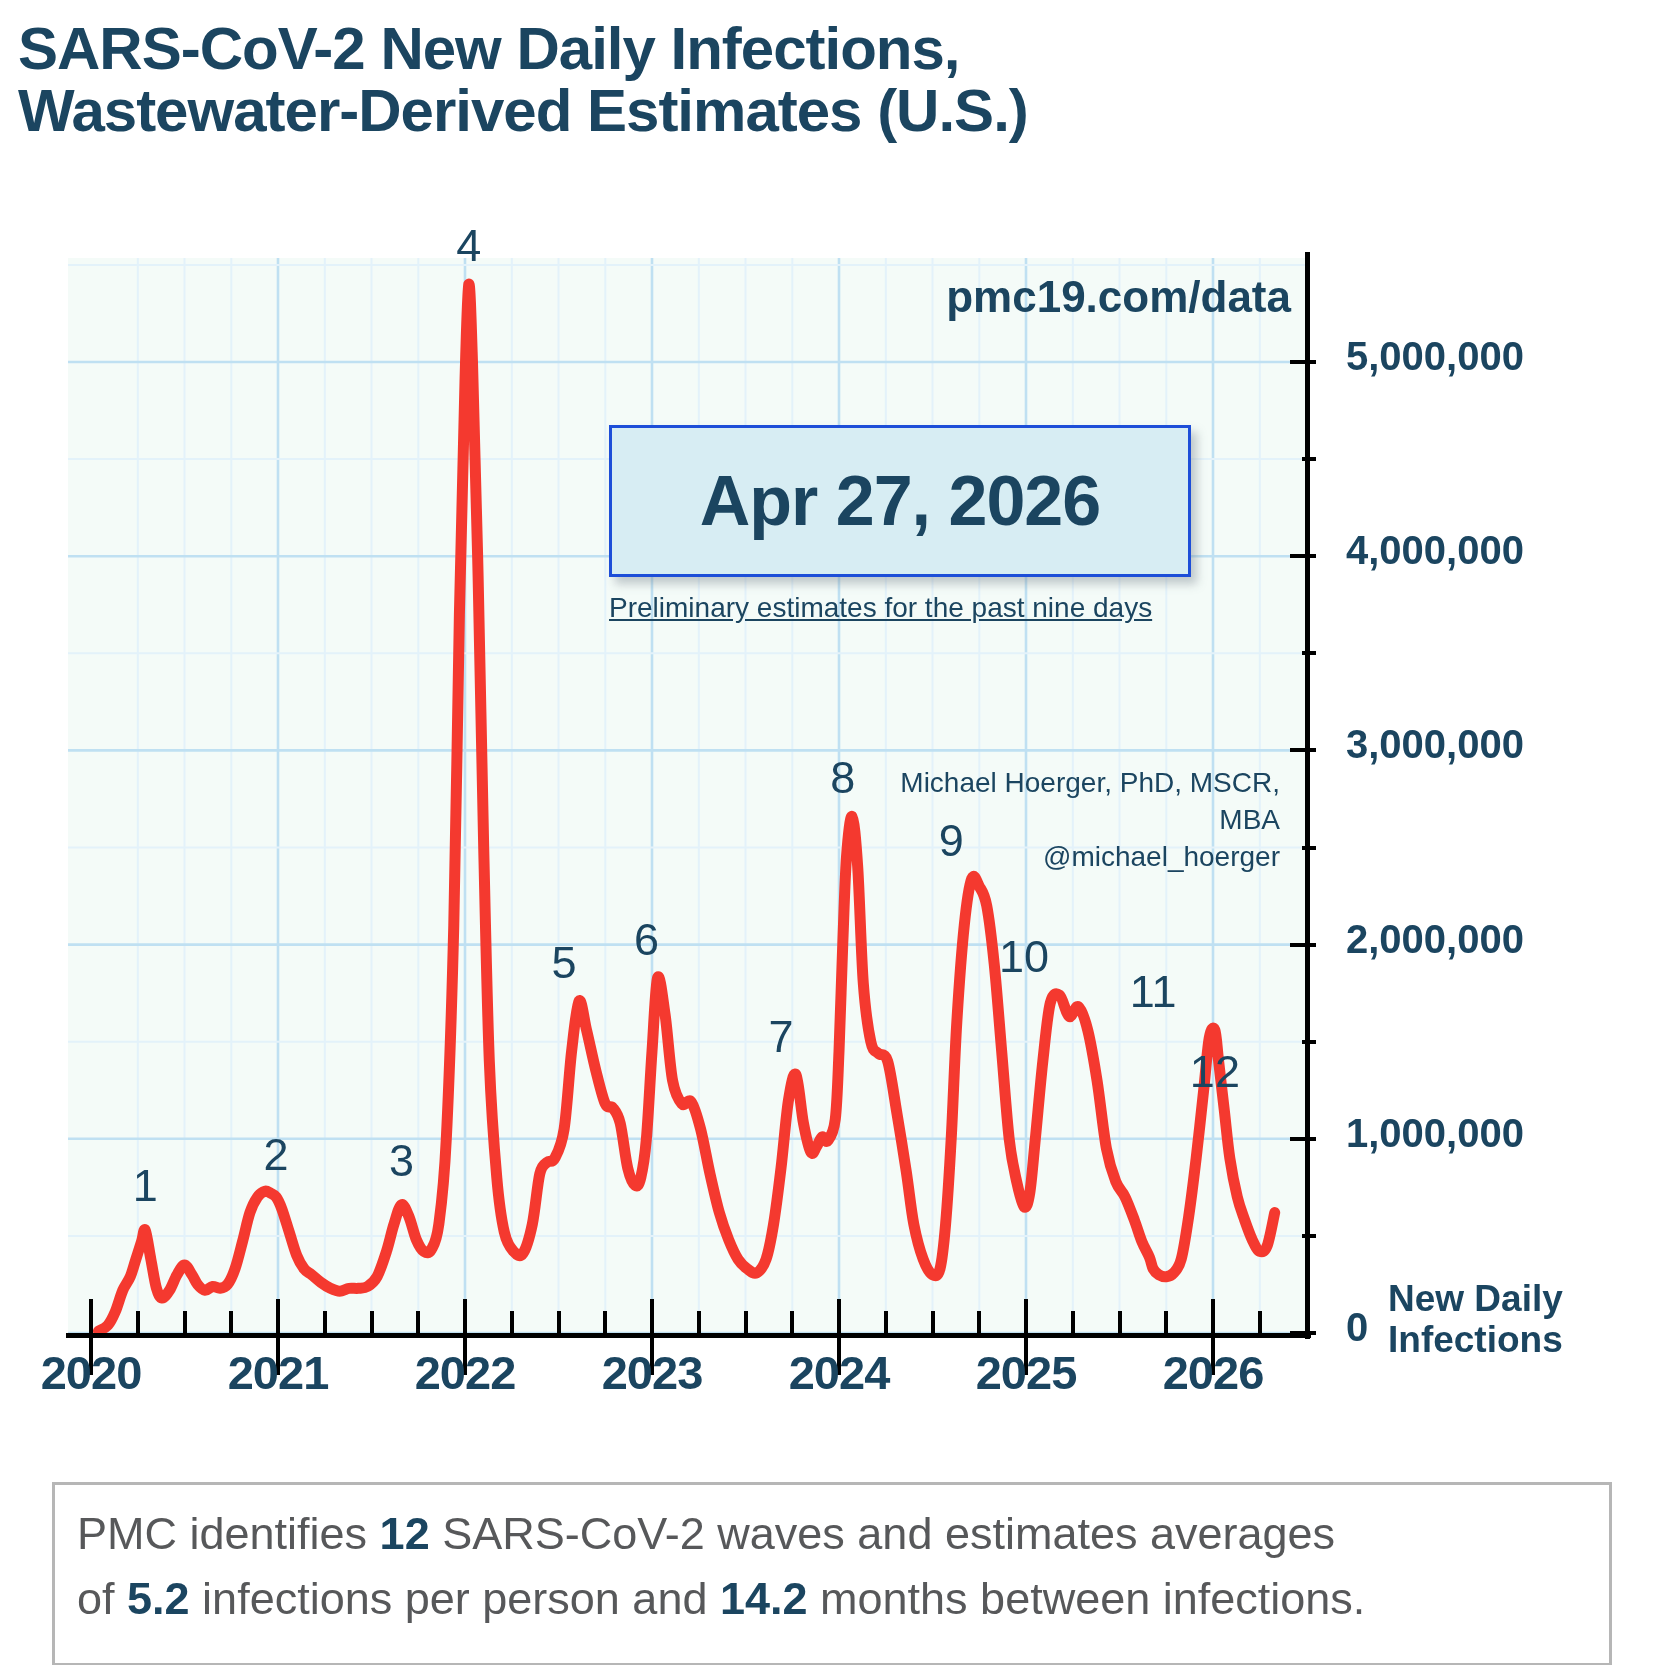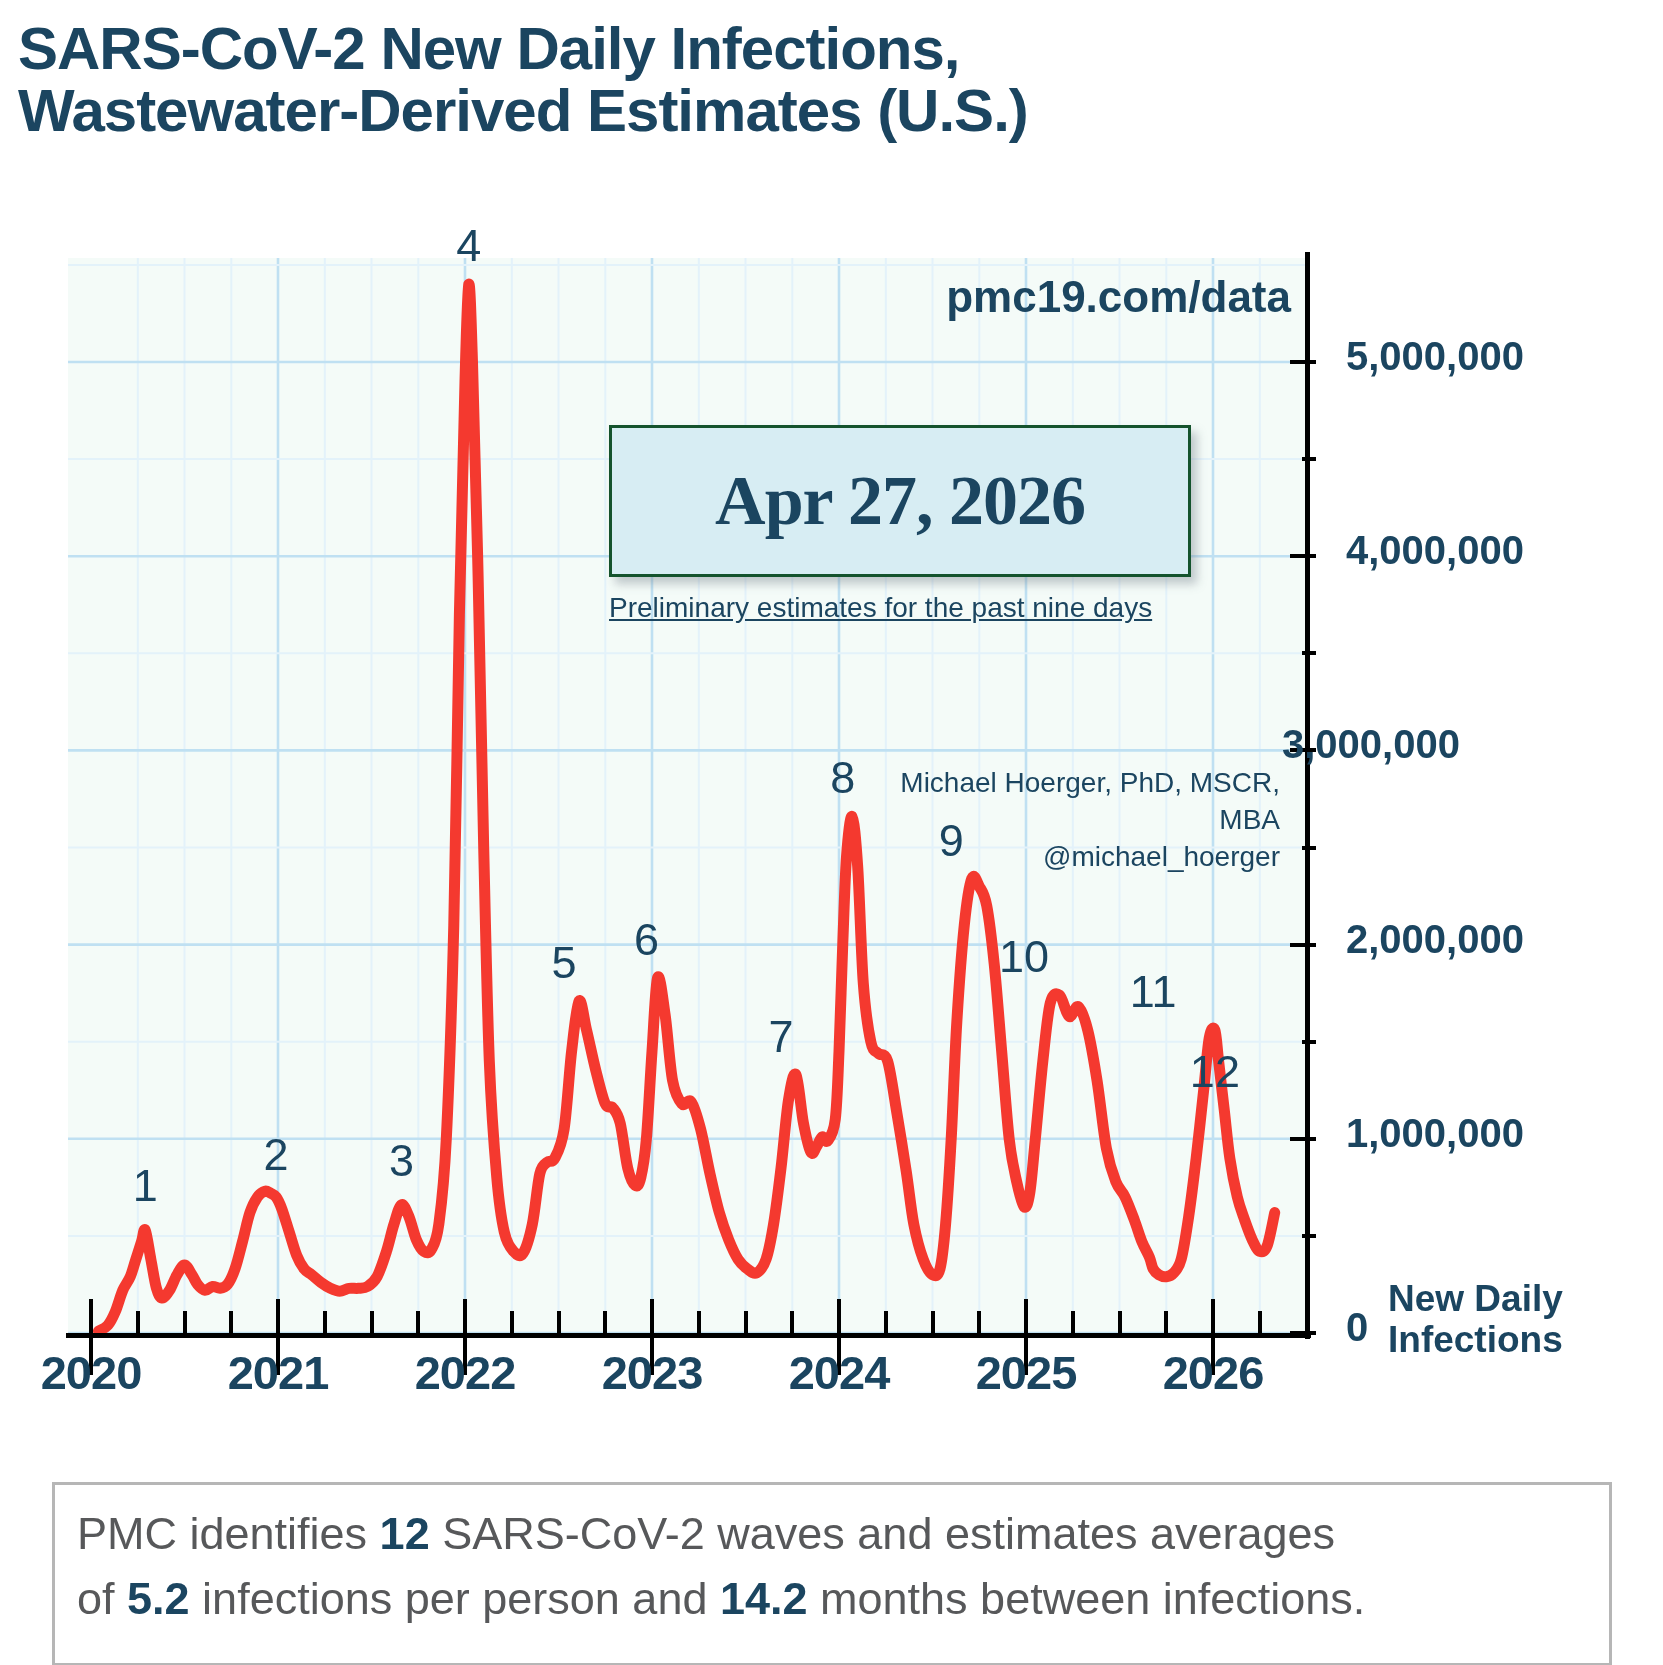--- a/index.html
+++ b/index.html
@@ -100,23 +100,23 @@
     color: #1b4560;
     font-weight: bold;
     font-size: 44px;
     white-space: nowrap;
   }
   .date-box {
     position: absolute;
     left: 609px; top: 425px;
     width: 582px; height: 152px;
     background: #d7edf3;
-    border: 3px solid #14532d;
+    border: 3px solid #1d4ed8;
     box-shadow: 6px 7px 9px rgba(120,130,140,0.42);
-    display: flex; align-items: center; justify-content: center; font-family: Liberation Serif, serif;
+    display: flex; align-items: center; justify-content: center;
   }
   .date-box span {
     color: #1b4560;
     font-weight: bold;
     font-size: 70px;
     letter-spacing: -1px;
     white-space: nowrap;
   }
   .prelim {
     position: absolute;
@@ -235,21 +235,21 @@
   <div class="axis-bottom"></div>
 
   <div id="ticks-layer">
       <div class="ytick-mark" style="left:1290px; top:1331.0px;"></div>
       <div class="ytick" style="left:1346px; top:1305.0px;">0</div>
       <div class="ytick-mark" style="left:1290px; top:1136.8px;"></div>
       <div class="ytick" style="left:1346px; top:1110.8px;">1,000,000</div>
       <div class="ytick-mark" style="left:1290px; top:942.6px;"></div>
       <div class="ytick" style="left:1346px; top:916.6px;">2,000,000</div>
       <div class="ytick-mark" style="left:1290px; top:748.4px;"></div>
-      <div class="ytick" style="left:1282px; top:722.4px;">3,000,000</div>
+      <div class="ytick" style="left:1346px; top:722.4px;">3,000,000</div>
       <div class="ytick-mark" style="left:1290px; top:554.2px;"></div>
       <div class="ytick" style="left:1346px; top:528.2px;">4,000,000</div>
       <div class="ytick-mark" style="left:1290px; top:360.0px;"></div>
       <div class="ytick" style="left:1346px; top:334.0px;">5,000,000</div>
       <div class="ytick-mark minor" style="left:1302px; top:1233.9px;"></div>
       <div class="ytick-mark minor" style="left:1302px; top:1039.7px;"></div>
       <div class="ytick-mark minor" style="left:1302px; top:845.5px;"></div>
       <div class="ytick-mark minor" style="left:1302px; top:651.3px;"></div>
       <div class="ytick-mark minor" style="left:1302px; top:457.1px;"></div>
       <div class="xtick-mark" style="left:89.0px; top:1333px; height:42px;"></div>

